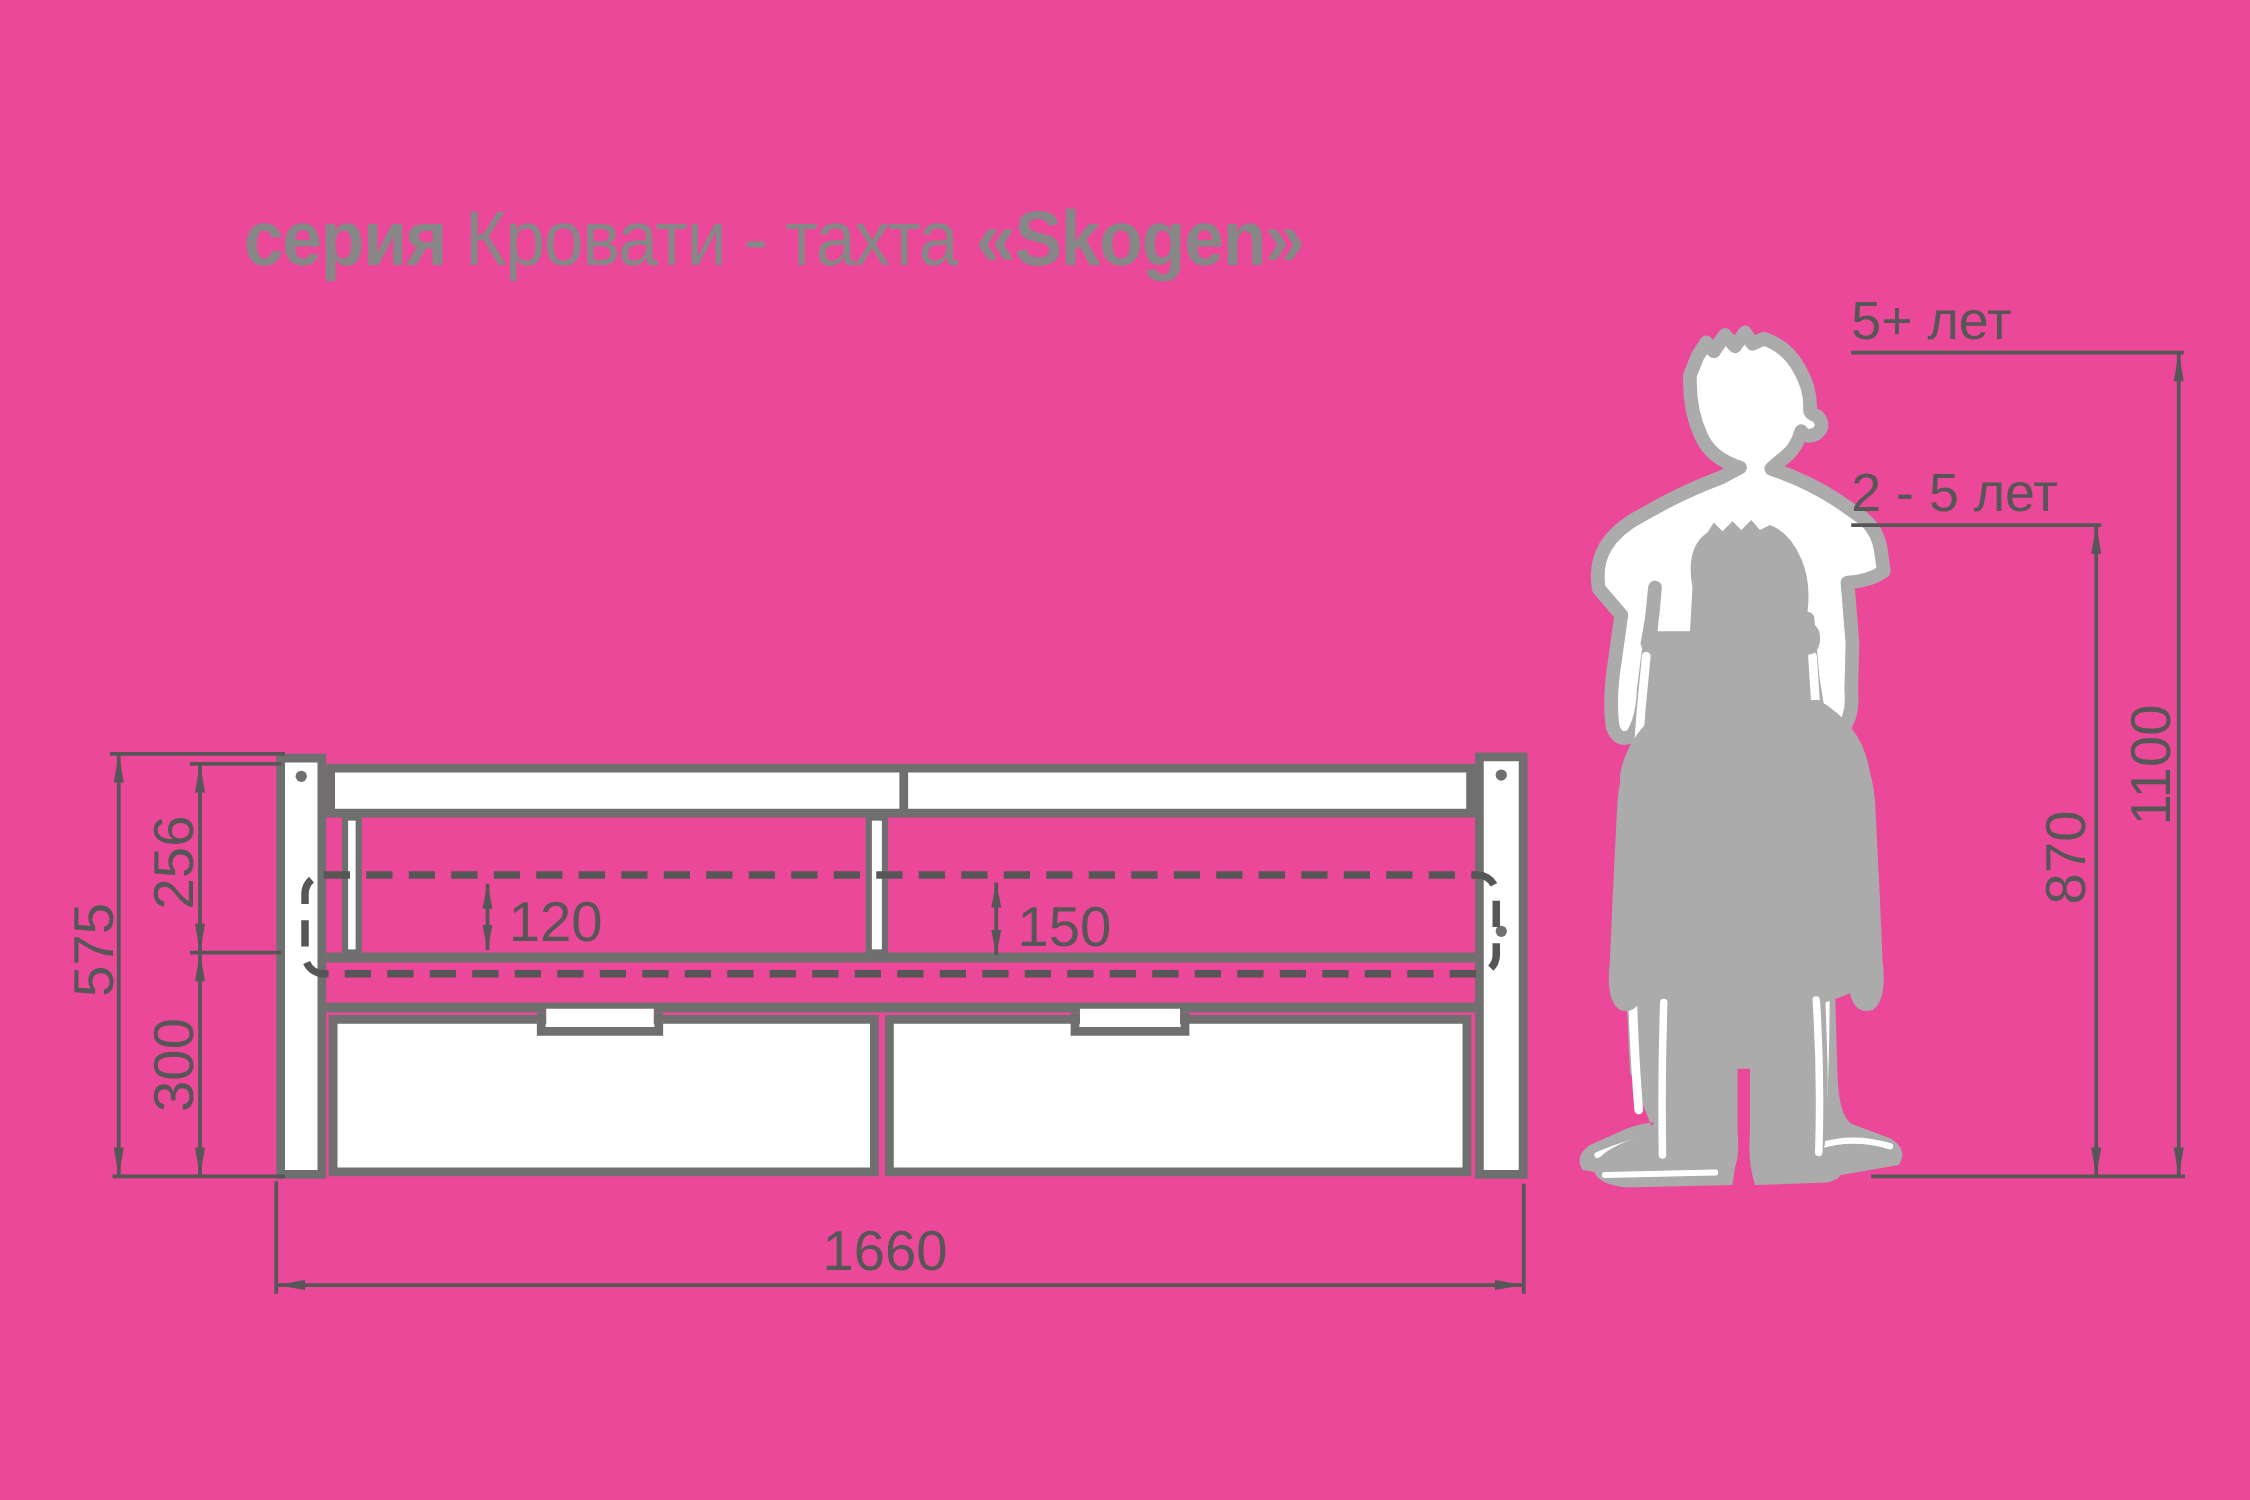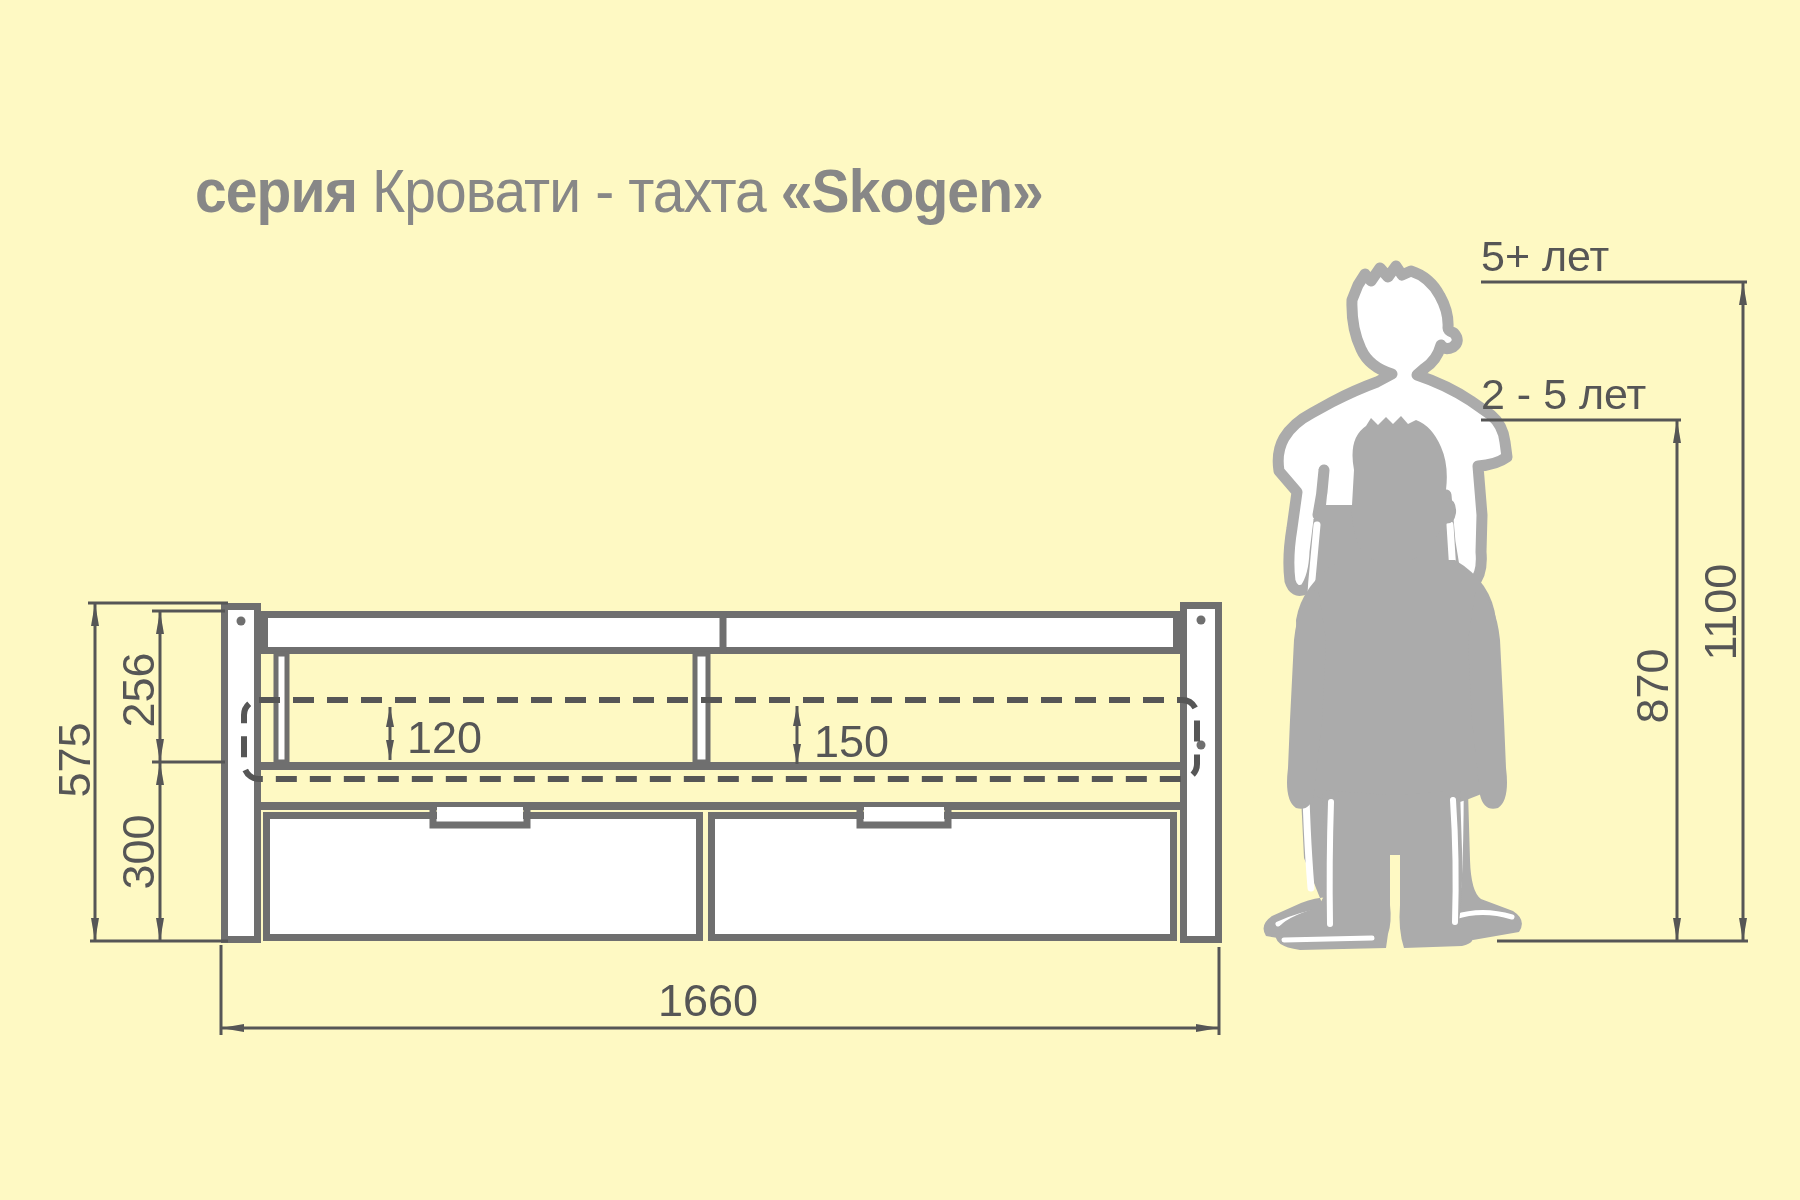--- a/index.html
+++ b/index.html
@@ -3,21 +3,21 @@
 <meta charset="utf-8">
 <style>
   :root{
     --outline:#6f6f6f;
     --dimension:#565656;
     --text:#565656;
     --title_text:#878787;
     --silhouette:#ababab;
   }
   html,body{margin:0;padding:0;background:#fff;}
-  .page{width:1800px;height:1200px;position:relative;background:#fef9c3;overflow:hidden;}
+  .page{width:1800px;height:1200px;position:relative;background:#ec4899;overflow:hidden;}
   svg{display:block;}
   
   .s-bed{stroke:var(--outline);fill:none;}
   .s-bed-f{stroke:var(--outline);fill:#ffffff;}
   .f-bed{fill:var(--outline);stroke:none;}
   
   .s-dim{stroke:var(--dimension);fill:none;stroke-width:3;}
   .f-dim{fill:var(--dimension);stroke:none;}
   .s-dash{stroke:var(--dimension);fill:none;stroke-width:6;stroke-dasharray:21 13;}
   

